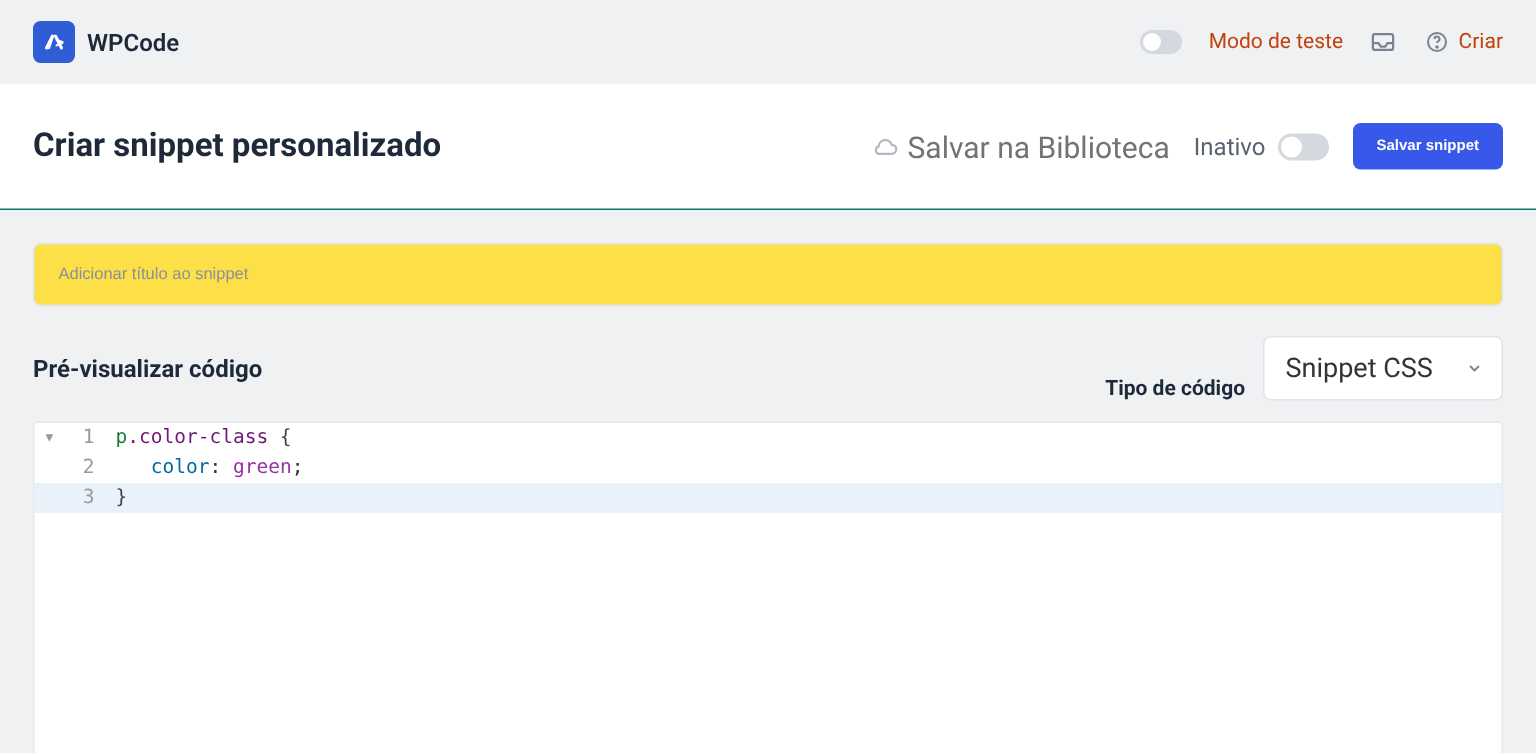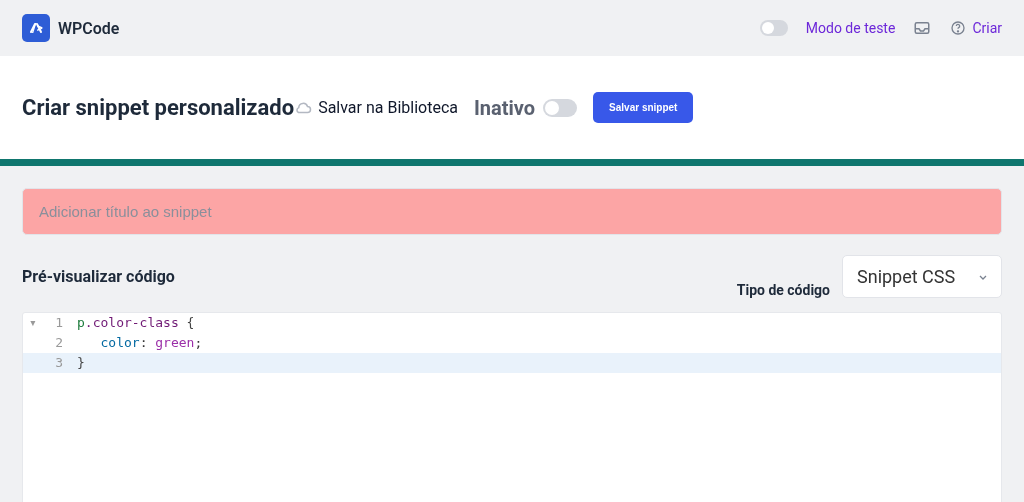--- a/index.html
+++ b/index.html
@@ -1,35 +1,35 @@
 <!DOCTYPE html>
 <html><head>
   <meta charset="utf-8">
   <style>
     * { box-sizing: border-box; margin: 0; padding: 0; }
     body { font-family: -apple-system, BlinkMacSystemFont, "Segoe UI", Roboto, sans-serif; background: #f0f1f3; color: #333; }
     .topbar { background: #f0f1f3; padding: 14px 22px; display: flex; align-items: center; justify-content: space-between; }
     .logo-wrap { display: flex; align-items: center; gap: 8px; }
     .logo-icon { width: 28px; height: 28px; background: #2e5dd6; border-radius: 5px; display: flex; align-items: center; justify-content: center; color: #fff; font-weight: bold; font-size: 16px; }
     .logo-text { font-size: 16px; font-weight: 600; color: #1e2a3a; }
-    .topbar-right { display: flex; align-items: center; gap: 18px; color: #6d28d9; font-size: 14px; }
+    .topbar-right { display: flex; align-items: center; gap: 18px; color: #c2410c; font-size: 14px; }
     .toggle-sm { width: 28px; height: 16px; background: #d5d8de; border-radius: 8px; position: relative; cursor: pointer; }
     .toggle-sm::after { content: ""; width: 12px; height: 12px; background: #fff; border-radius: 50%; position: absolute; top: 2px; left: 2px; }
     .icon-box { width: 18px; height: 18px; display: inline-flex; align-items: center; justify-content: center; }
     .help-item { display: flex; align-items: center; gap: 5px; }
-    .subheader { background: #fff; padding: 36px 22px; display: flex; align-items: center; justify-content: flex-start; border-bottom: 7px solid #0f766e; }
+    .subheader { background: #fff; padding: 26px 22px; display: flex; align-items: center; justify-content: space-between; border-bottom: 1px solid #0f766e; }
     .subheader h1 { font-size: 22px; font-weight: 700; color: #1e2a3a; }
     .subheader-right { display: flex; align-items: center; gap: 16px; }
-    .cloud-item { display: flex; align-items: center; gap: 6px; color: #0f172a; font-size: 16px; }
-    .status-wrap { display: flex; align-items: center; gap: 8px; font-size: 20px; color: #5a6170; font-weight: bold; }
+    .cloud-item { display: flex; align-items: center; gap: 6px; color: #737373; font-size: 20px; }
+    .status-wrap { display: flex; align-items: center; gap: 8px; font-size: 16px; color: #5a6170; }
     .toggle-md { width: 34px; height: 18px; background: #d5d8de; border-radius: 10px; position: relative; cursor: pointer; }
     .toggle-md::after { content: ""; width: 14px; height: 14px; background: #fff; border-radius: 50%; position: absolute; top: 2px; left: 2px; }
     .save-btn { background: #3858e9; color: #fff; border: none; padding: 10px 16px; border-radius: 5px; font-size: 10px; font-weight: 600; cursor: pointer; }
     .content { padding: 22px; }
-    .title-input { width: 100%; padding: 14px 16px; font-size: 15px; border: 1px solid #e2e4e9; border-radius: 5px; background: #fca5a5; color: #333; }
+    .title-input { width: 100%; padding: 14px 16px; font-size: 11px; border: 1px solid #e2e4e9; border-radius: 5px; background: #fde047; color: #333; }
     .title-input::placeholder { color: #8a8f9b; }
     .row2 { display: flex; align-items: center; justify-content: space-between; margin-top: 20px; }
     .row2-label { font-size: 16px; font-weight: 700; color: #1e2a3a; }
     .type-wrap { display: flex; align-items: flex-end; gap: 12px; }
     .type-label { font-size: 14px; font-weight: 700; color: #1e2a3a; }
     .type-select { background: #fff; border: 1px solid #e2e4e9; border-radius: 5px; padding: 10px 38px 10px 14px; font-size: 18px; color: #333; position: relative; min-width: 160px; cursor: pointer; }
     .chevron { position: absolute; right: 12px; top: 50%; transform: translateY(-50%); color: #7a8290; }
     .editor { background: #fff; border: 1px solid #e6e8ec; border-radius: 3px; margin-top: 14px; font-family: "SF Mono", Menlo, Consolas, monospace; font-size: 13px; min-height: 240px; position: relative; }
     .editor-line { display: flex; line-height: 20px; }
     .fold-gutter { width: 20px; text-align: center; color: #999; }

